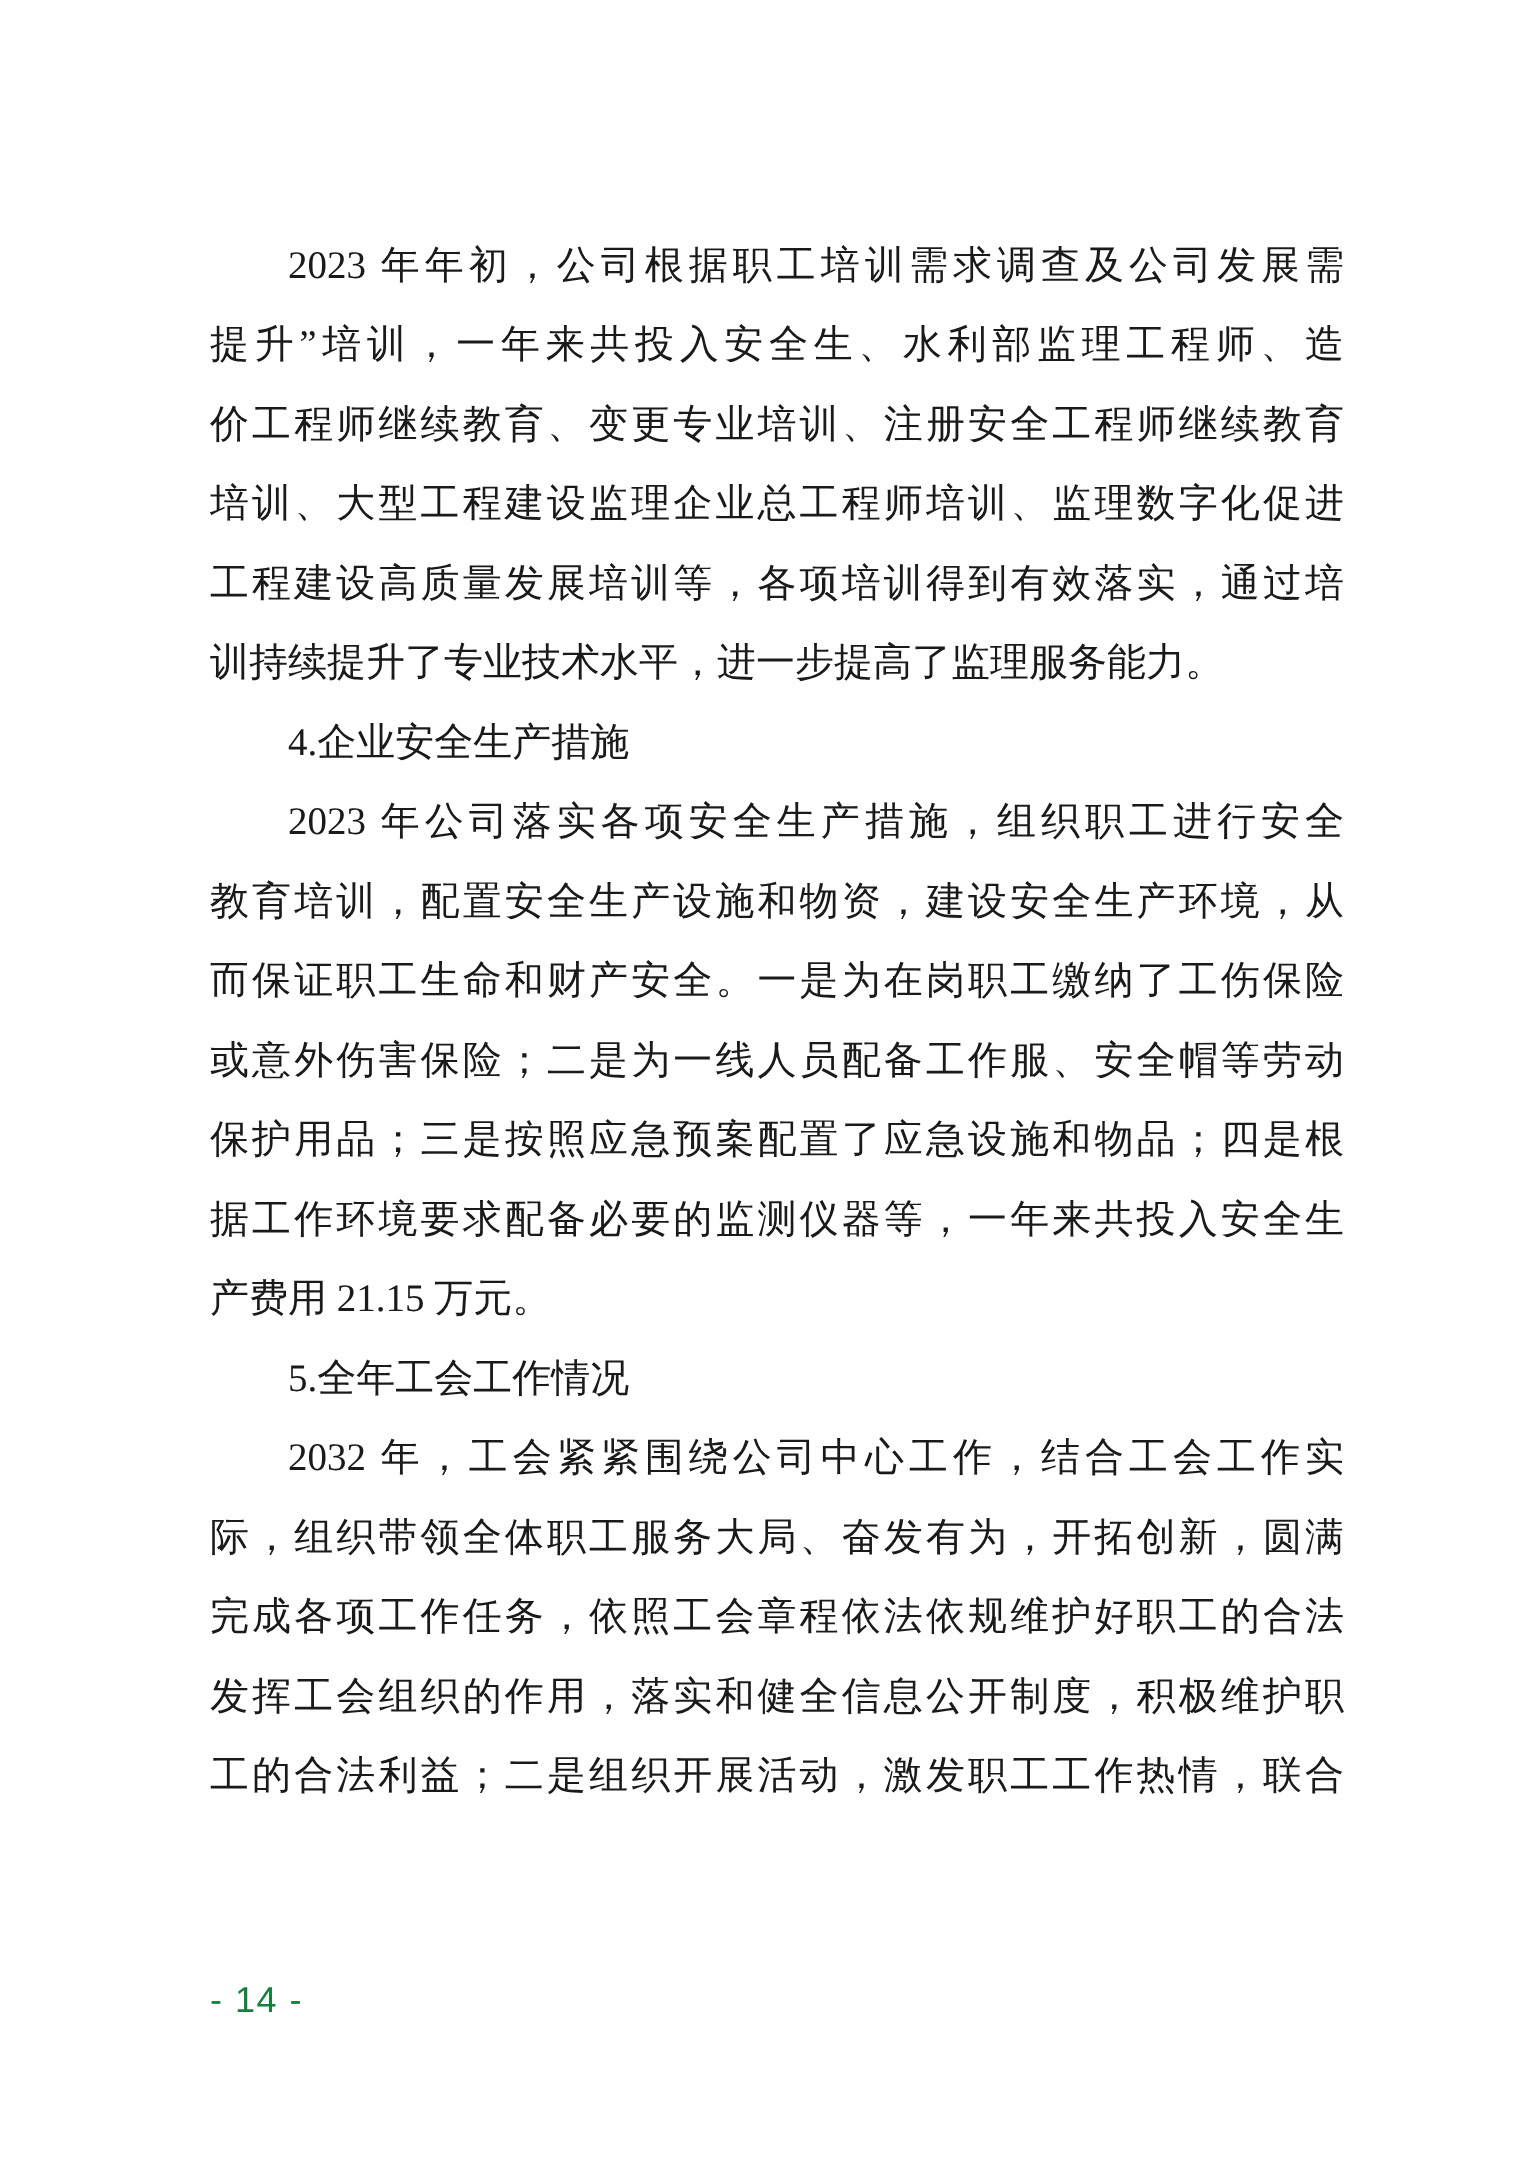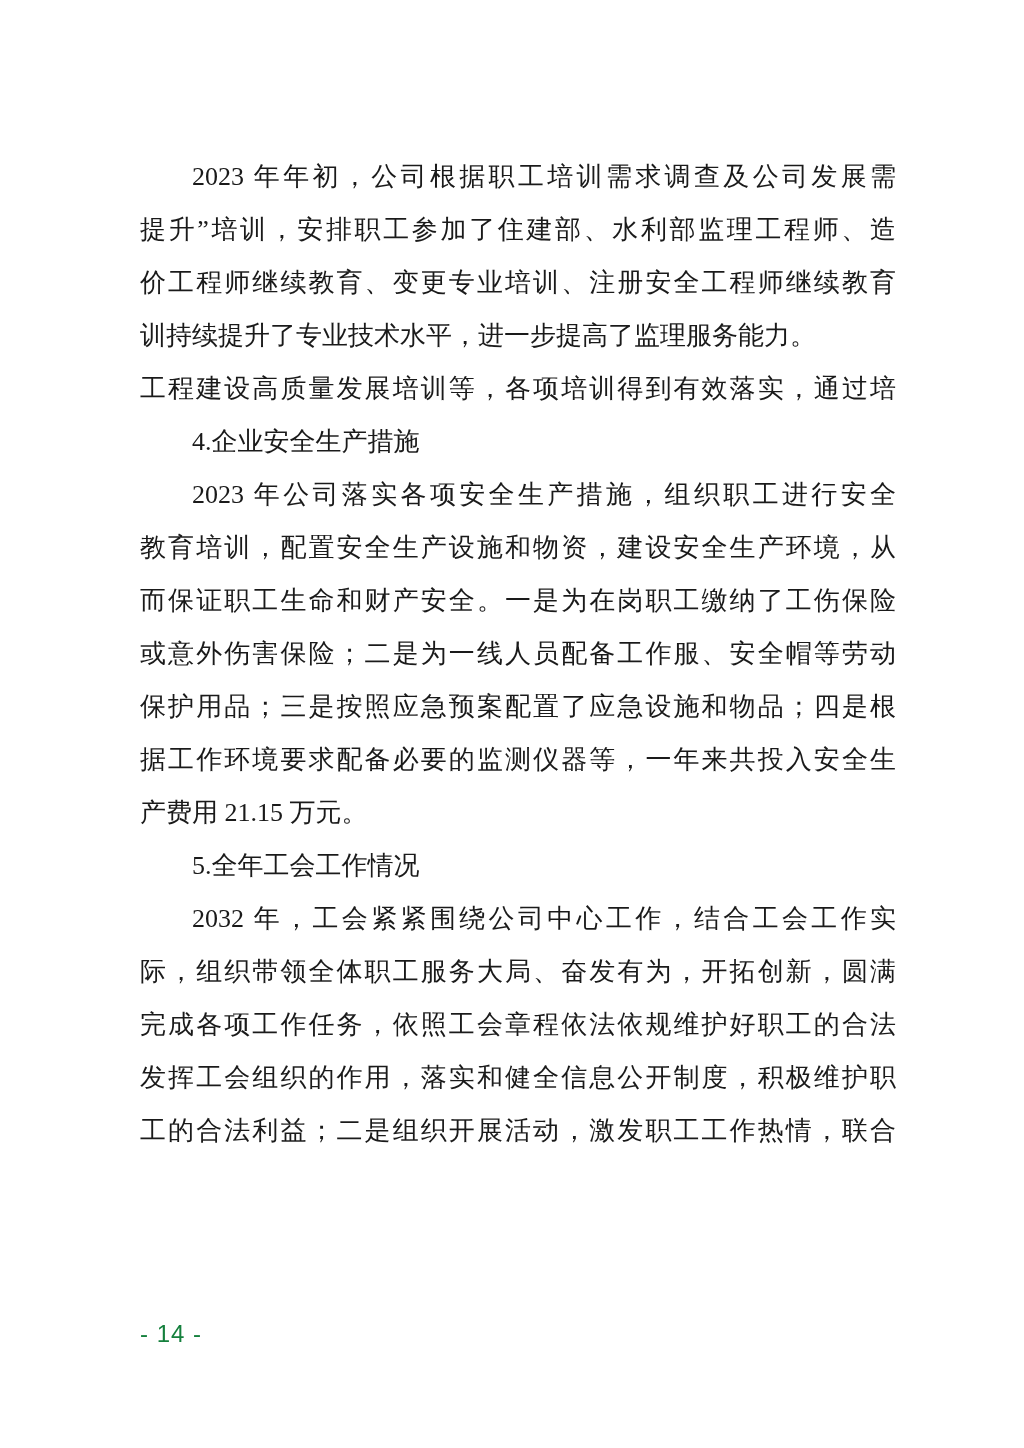--- a/index.html
+++ b/index.html
@@ -45,24 +45,25 @@
     color: #15803d;
   }
 </style>
 </head>
 <body>
 
 <div class="page">
   <main class="content">
       <div class="paragraph">
         <div class="line indent stretch">2023 年年初，公司根据职工培训需求调查及公司发展需</div>
-        <div class="line stretch">提升”培训，安排职工参加了住建部、水利部监理工程师、造</div>
+        <div class="line stretch">提升”培训，一年来共投入安全生、水利部监理工程师、造</div>
         <div class="line stretch">价工程师继续教育、变更专业培训、注册安全工程师继续教育</div>
+        <div class="line stretch">培训、大型工程建设监理企业总工程师培训、监理数字化促进</div>
+        <div class="line stretch">工程建设高质量发展培训等，各项培训得到有效落实，通过培</div>
         <div class="line">训持续提升了专业技术水平，进一步提高了监理服务能力。</div>
-        <div class="line stretch">工程建设高质量发展培训等，各项培训得到有效落实，通过培</div>
       </div>
       <div class="paragraph">
         <div class="line indent">4.企业安全生产措施</div>
       </div>
       <div class="paragraph">
         <div class="line indent stretch">2023 年公司落实各项安全生产措施，组织职工进行安全</div>
         <div class="line stretch">教育培训，配置安全生产设施和物资，建设安全生产环境，从</div>
         <div class="line stretch">而保证职工生命和财产安全。一是为在岗职工缴纳了工伤保险</div>
         <div class="line stretch">或意外伤害保险；二是为一线人员配备工作服、安全帽等劳动</div>
         <div class="line stretch">保护用品；三是按照应急预案配置了应急设施和物品；四是根</div>

